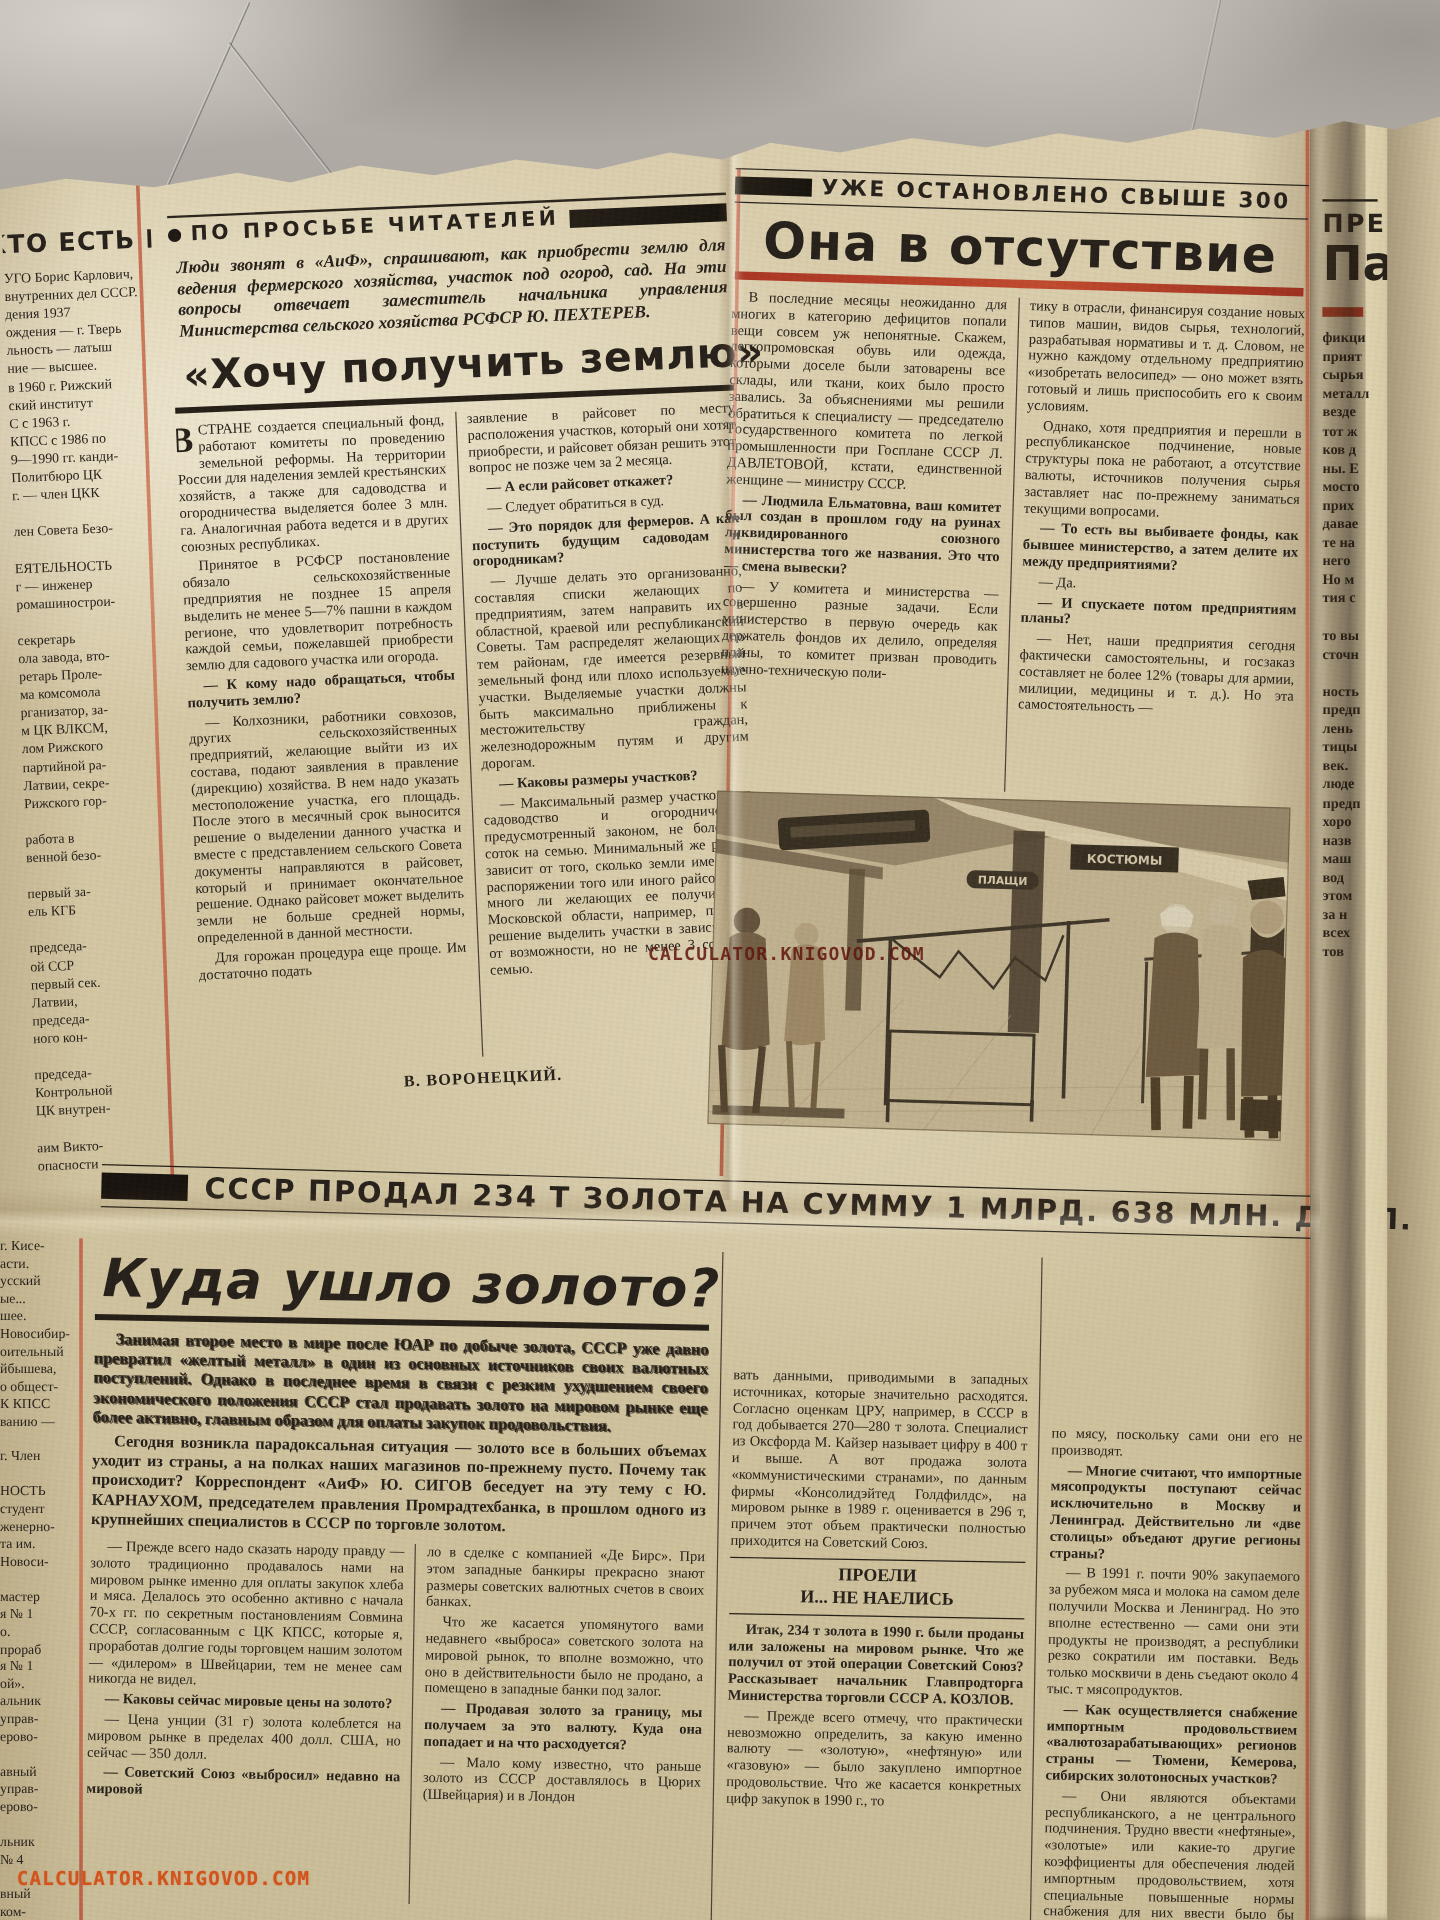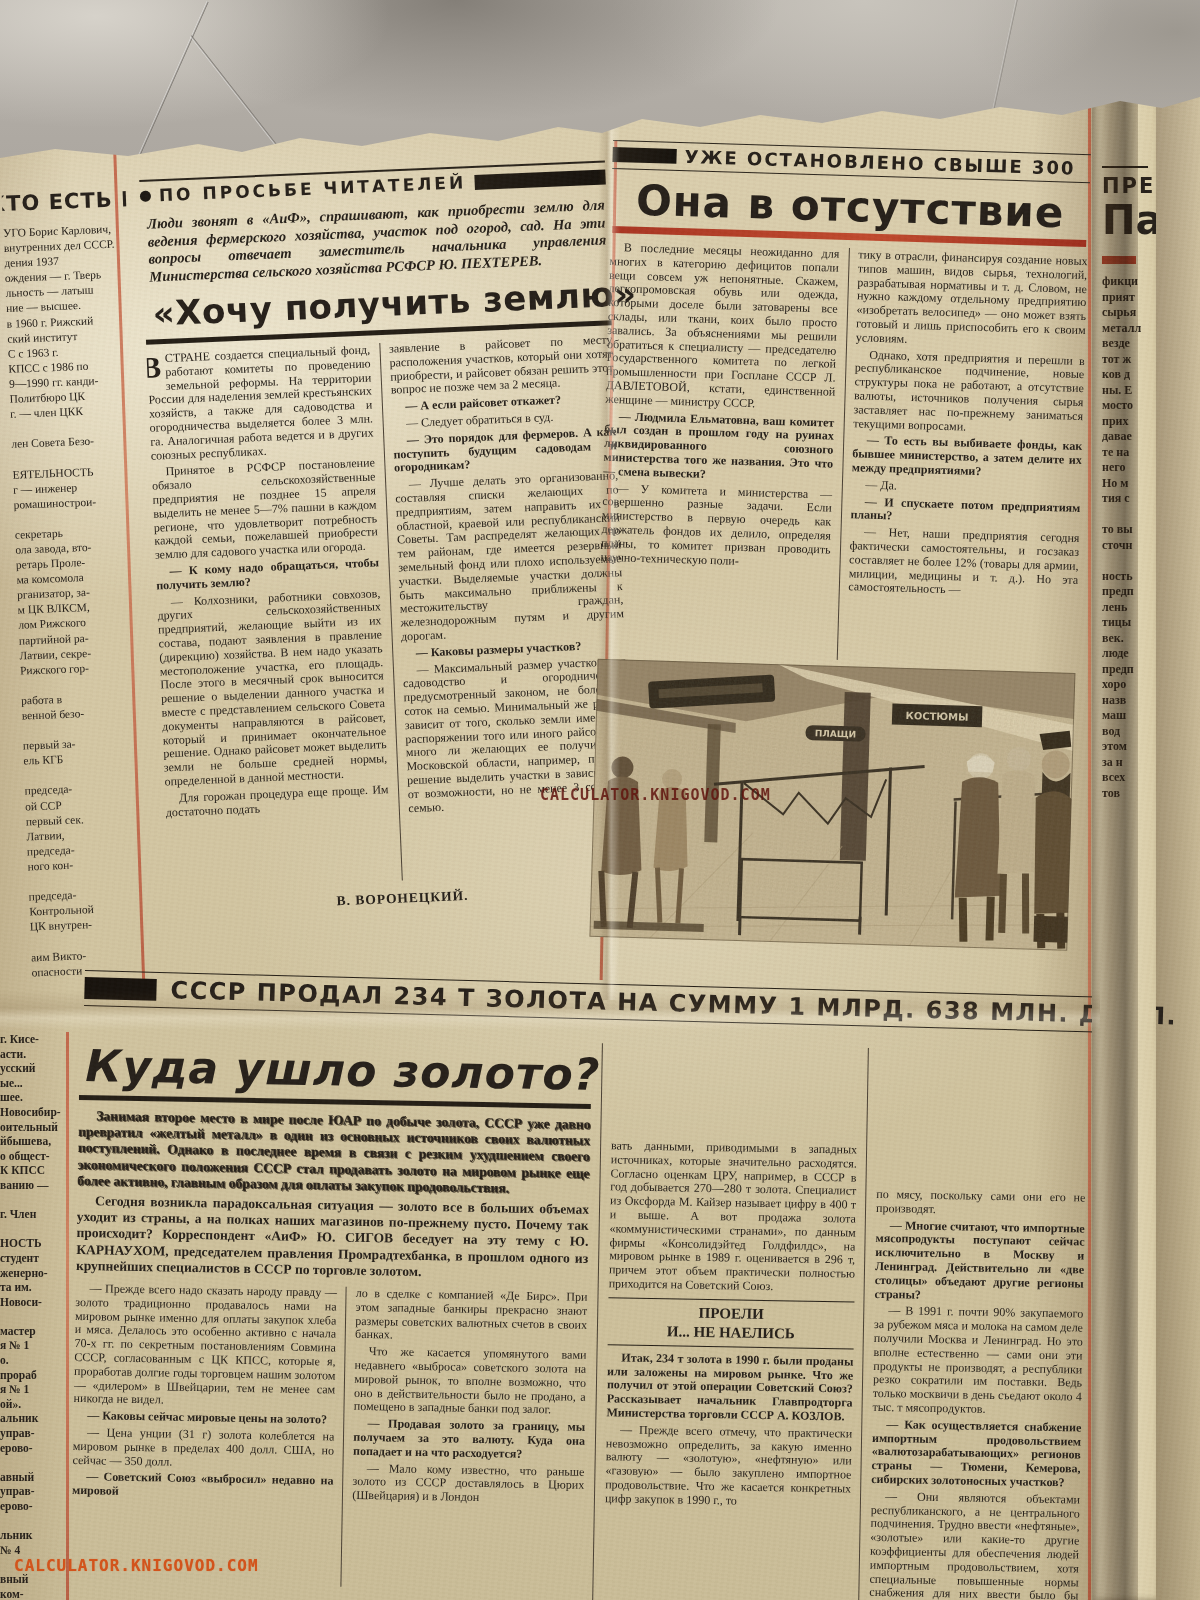--- a/index.html
+++ b/index.html
@@ -41,21 +41,21 @@
                repeating-linear-gradient(96deg,rgba(80,60,30,.025) 0 3px,rgba(255,255,255,.02) 3px 6px);}
 
   .sans{font-family:"DejaVu Sans","Liberation Sans",sans-serif;}
   .mono{font-family:"DejaVu Sans Mono","Liberation Mono",monospace;}
 
   
   #leftcol-top{position:absolute;left:0;top:150px;width:124px;height:848px;transform:rotate(-2.2deg);transform-origin:left top;overflow:hidden;}
   #leftcol-top .hdr{font-weight:bold;font-size:21px;letter-spacing:1px;margin:42px 0 10px -14px;white-space:nowrap;}
   .fraglines{white-space:pre-line;font-size:11.5px;line-height:15.1px;text-align:justify;}
   #leftcol-bottom{position:absolute;left:0;top:1032px;width:62px;height:568px;overflow:hidden;}
-  #leftcol-bottom .fraglines{font-size:11.5px;line-height:14.6px;font-weight:bold;}
+  #leftcol-bottom .fraglines{font-size:11.5px;line-height:14.6px;}
 
   .redrule{position:absolute;width:3px;background:linear-gradient(180deg,#c0593e,#cf7a58 40%,#b64f36);opacity:.85;}
   #rr1{left:128px;top:152px;height:846px;transform:rotate(-2deg);}
   #rr2{left:66px;top:1032px;height:568px;}
   #rr3{left:607px;top:140px;height:840px;transform:rotate(1deg);}
   #rr4{left:1088px;top:108px;height:1492px;}
 
   
   #sectionA{position:absolute;left:138px;top:150px;width:466px;height:850px;transform:rotate(-2.4deg);transform-origin:left top;}
   .kickrow{display:flex;align-items:center;gap:8px;border-top:2px solid #2a241c;padding-top:4px;}

